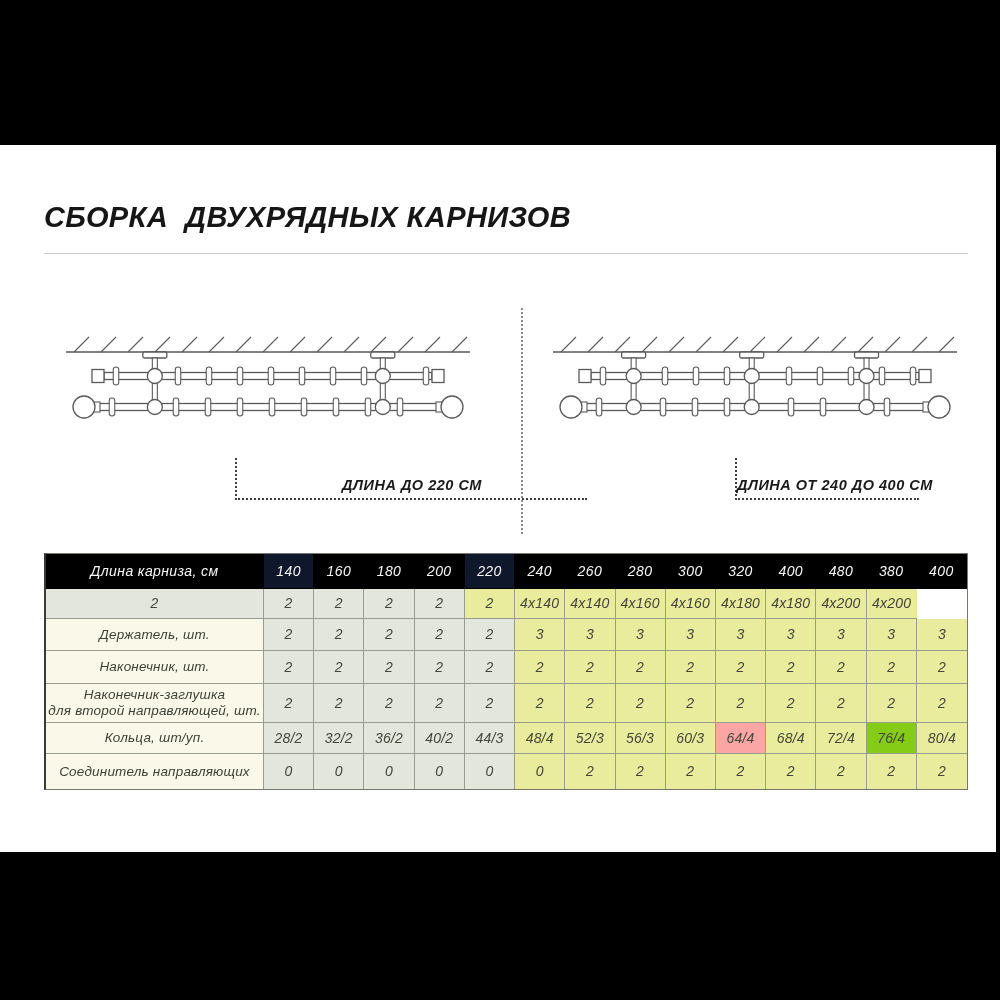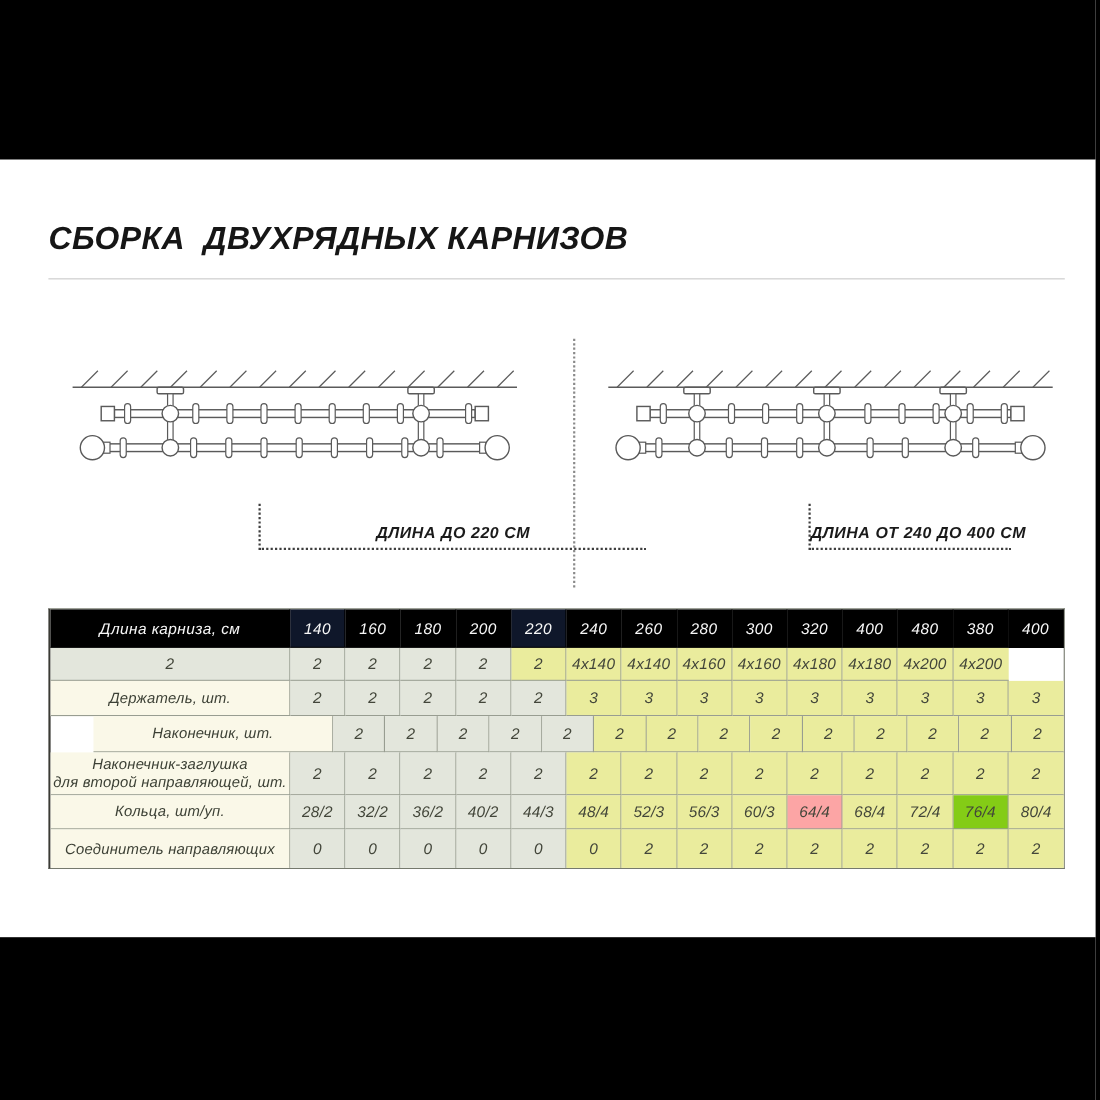--- a/index.html
+++ b/index.html
@@ -219,21 +219,21 @@
         <div class="t-cell" style="background: rgb(234, 236, 157);">3</div>
         <div class="t-cell" style="background: rgb(234, 236, 157);">3</div>
         <div class="t-cell" style="background: rgb(234, 236, 157);">3</div>
         <div class="t-cell" style="background: rgb(234, 236, 157);">3</div>
         <div class="t-cell" style="background: rgb(234, 236, 157);">3</div>
         <div class="t-cell" style="background: rgb(234, 236, 157);">3</div>
         <div class="t-cell" style="background: rgb(234, 236, 157);">3</div>
         <div class="t-cell" style="background: rgb(234, 236, 157);">3</div>
         <div class="t-cell" style="background: rgb(234, 236, 157);">3</div>
       </div>
-      <div class="t-row" style="height: 33px; padding-left: 39px;">
+      <div class="t-row" style="height: 33px;">
         <div class="t-cell t-label" style="background: rgb(250, 248, 232);">Наконечник, шт.</div>
         <div class="t-cell" style="background: rgb(227, 230, 220);">2</div>
         <div class="t-cell" style="background: rgb(227, 230, 220);">2</div>
         <div class="t-cell" style="background: rgb(227, 230, 220);">2</div>
         <div class="t-cell" style="background: rgb(227, 230, 220);">2</div>
         <div class="t-cell" style="background: rgb(227, 230, 220);">2</div>
         <div class="t-cell" style="background: rgb(234, 236, 157);">2</div>
         <div class="t-cell" style="background: rgb(234, 236, 157);">2</div>
         <div class="t-cell" style="background: rgb(234, 236, 157);">2</div>
         <div class="t-cell" style="background: rgb(234, 236, 157);">2</div>

